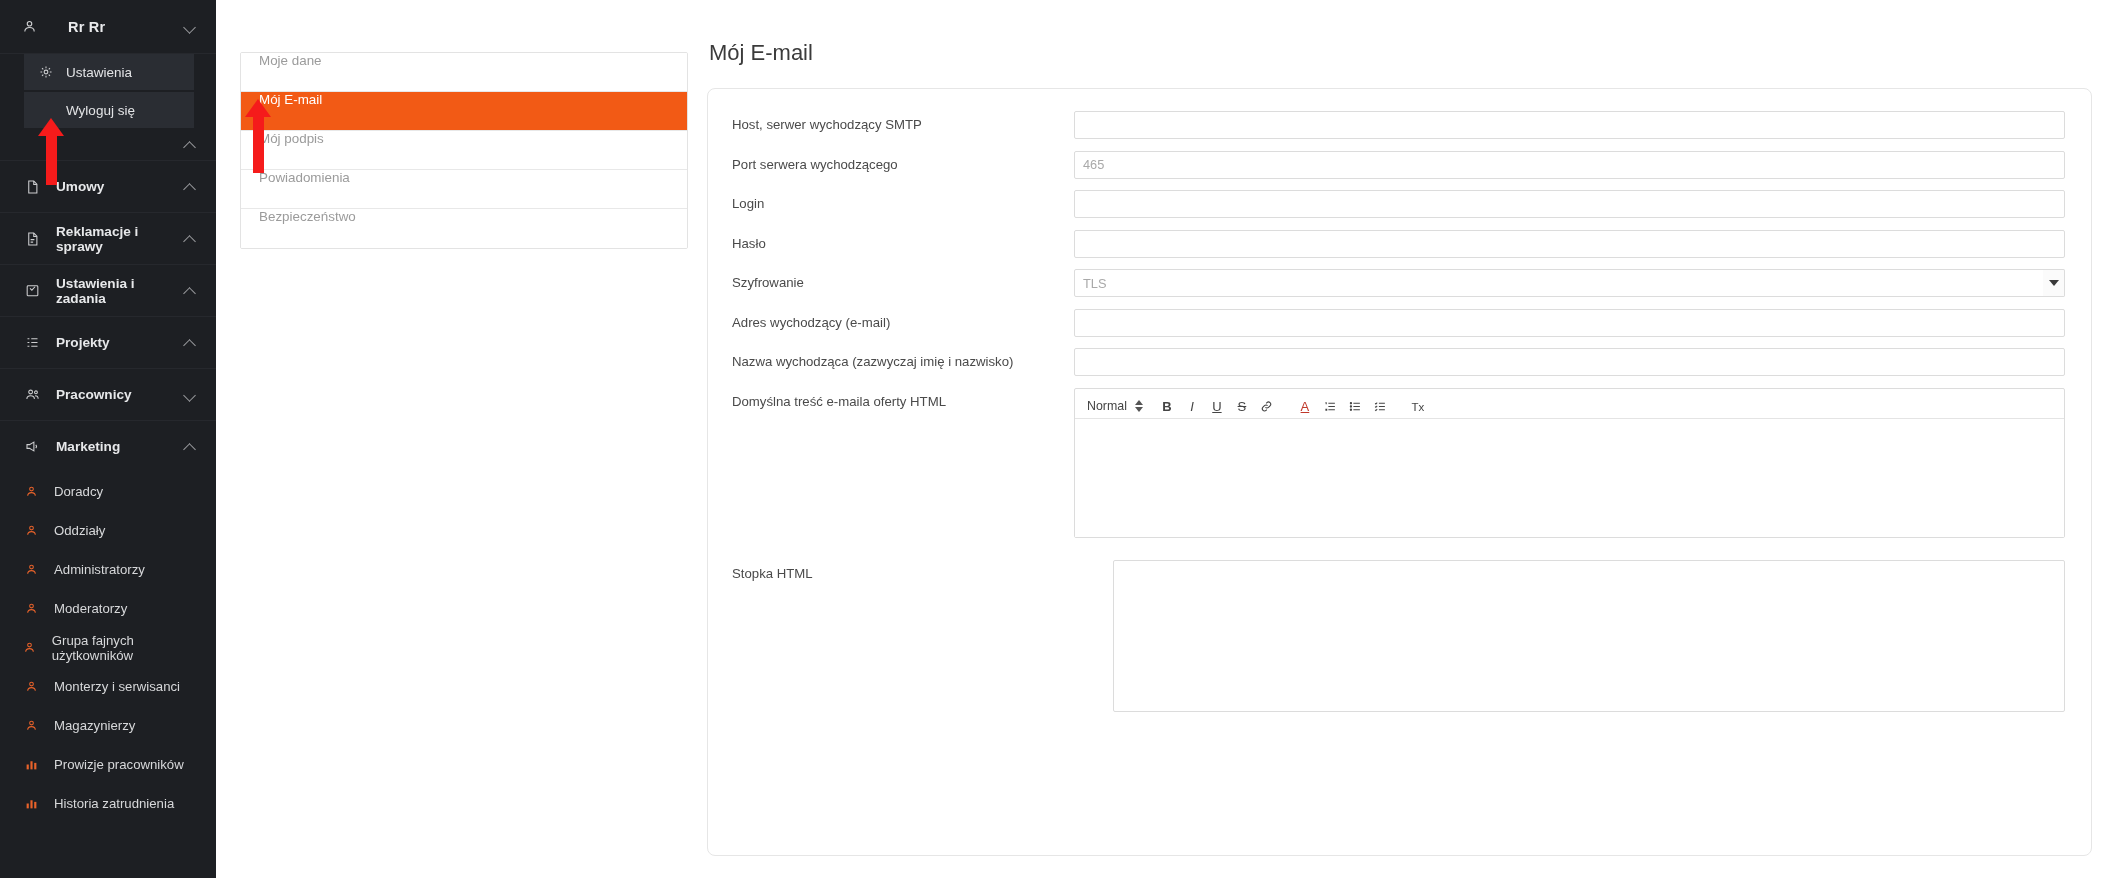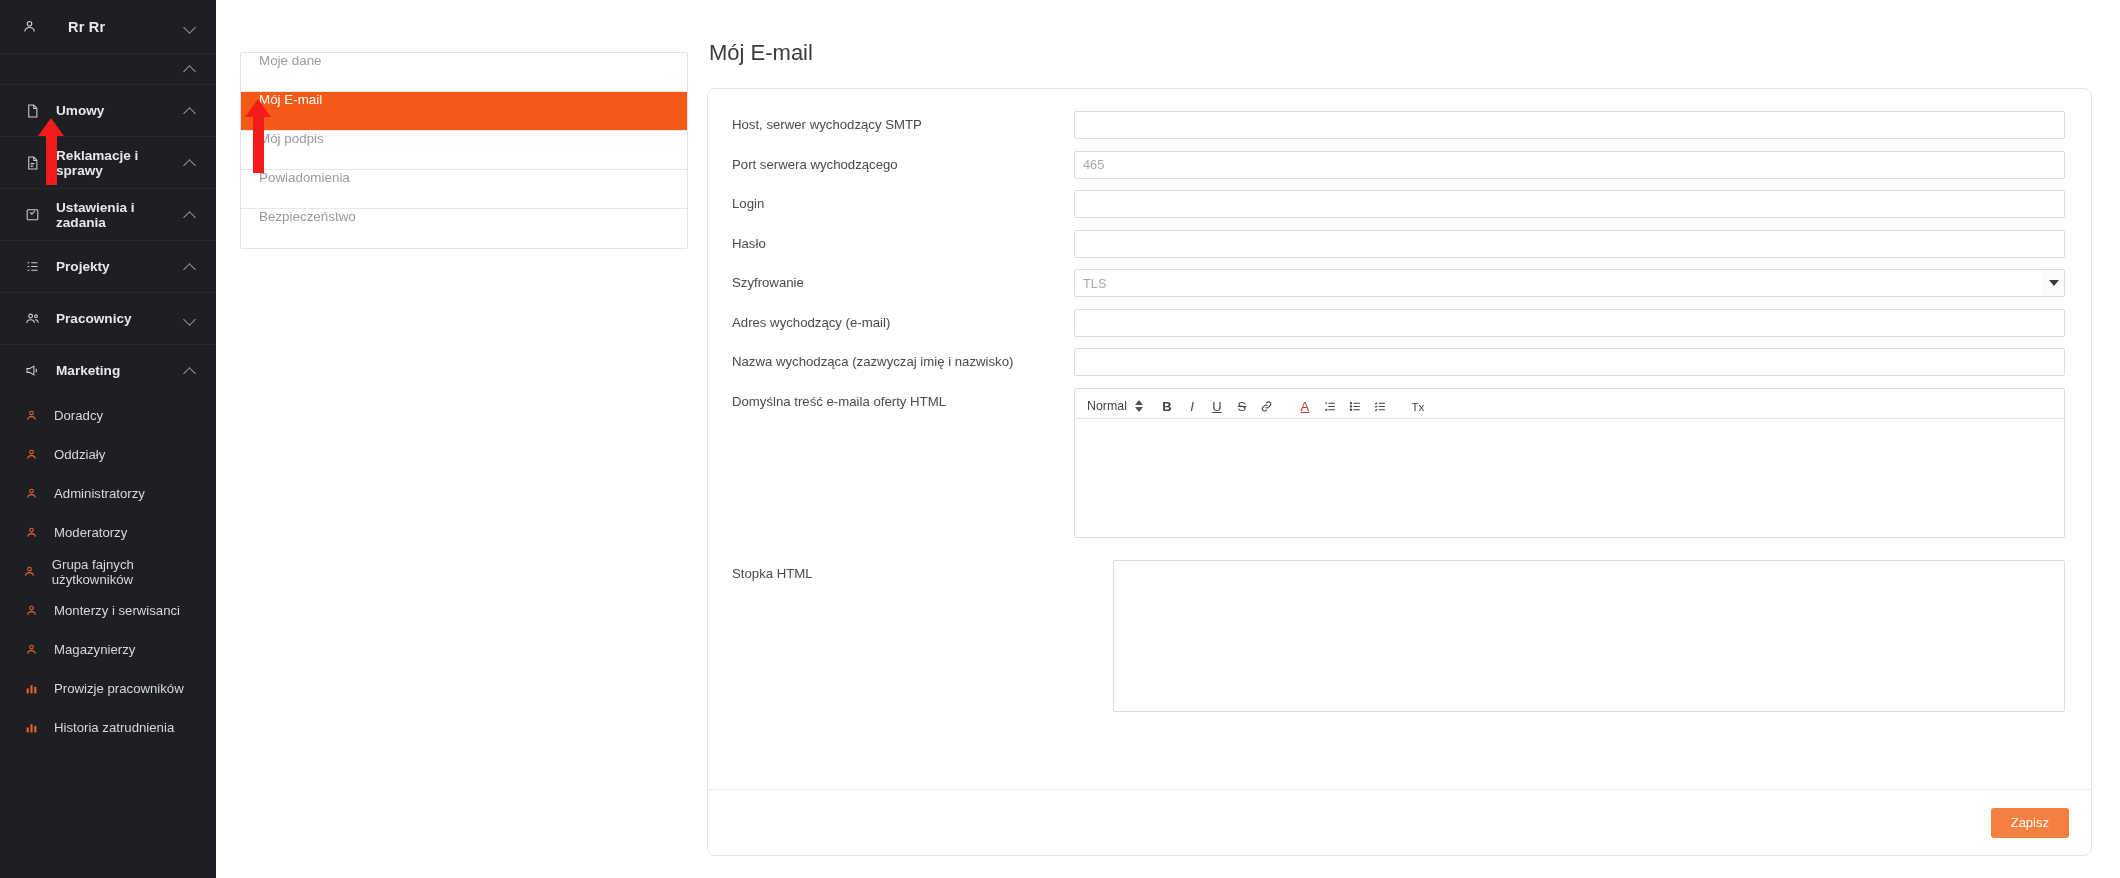--- a/index.html
+++ b/index.html
@@ -339,20 +339,34 @@
       <span class="u-ico">
         <svg width="15" height="15" viewBox="0 0 24 24" fill="none" stroke="currentColor" stroke-width="1.8">
           <circle cx="12" cy="7.5" r="3.6"></circle>
             <path d="M4.5 20c0-4.2 3.4-6.4 7.5-6.4s7.5 2.2 7.5 6.4"></path>
         </svg>
       </span>
       <span class="u-name">Rr Rr</span>
       <span class="chev"></span>
     </div>
 
+    <div class="sb-submenu">
+      <div class="sb-sub-item">
+        <span class="si-ico">
+          <svg width="14" height="14" viewBox="0 0 24 24" fill="none" stroke="currentColor" stroke-width="1.8">
+            <circle cx="12" cy="12" r="3.2"></circle>
+            <path d="M12 2.5v3M12 18.5v3M2.5 12h3M18.5 12h3M5.2 5.2l2.1 2.1M16.7 16.7l2.1 2.1M18.8 5.2l-2.1 2.1M7.3 16.7l-2.1 2.1"></path>
+          </svg>
+        </span>
+        <span>Ustawienia</span>
+      </div>
+      <div class="sb-sub-item second">
+        <span>Wyloguj się</span>
+      </div>
+    </div>
 
     <div class="sb-group sb-partial" style="height:30px;overflow:hidden;border-top:none;">
       <span class="g-ico"></span>
       <span class="g-label"></span>
       <span class="chev up"></span>
     </div>
 
     <div class="sb-group">
       <span class="g-ico">
         <svg width="15" height="16" viewBox="0 0 24 24" fill="none" stroke="currentColor" stroke-width="1.7">
@@ -643,23 +657,20 @@
 
           <div class="row big-row">
             <div class="lbl">Stopka HTML</div>
             <div class="field">
               <textarea class="textarea" style=""></textarea>
             </div>
           </div>
 
         </div>
 
-        <div class="card-footer">
-          <button class="btn-primary">Zapisz</button>
-        </div>
       </div>
     </div>
 
     <div class="arrow" style="left:29px; top:99px; height:74px;">
       <div class="head"></div>
       <div class="shaft" style="top:16px; height:58px;"></div>
     </div>
   </section>
 
 </div>

